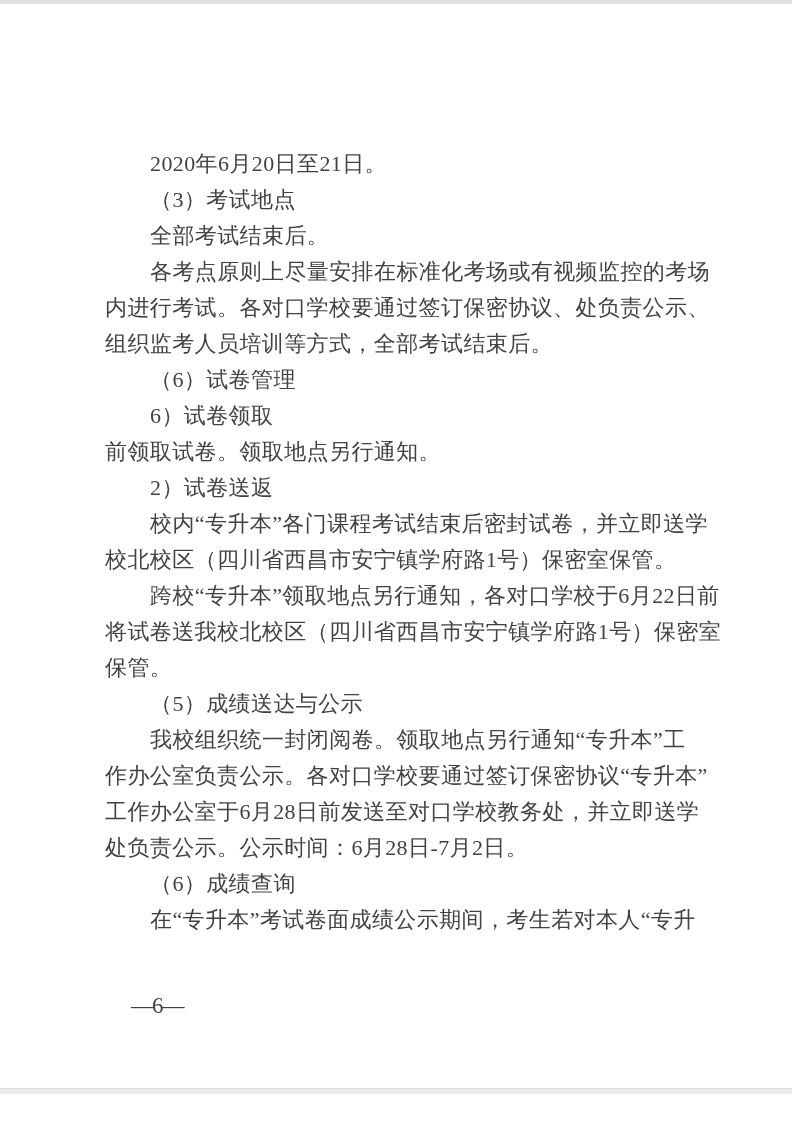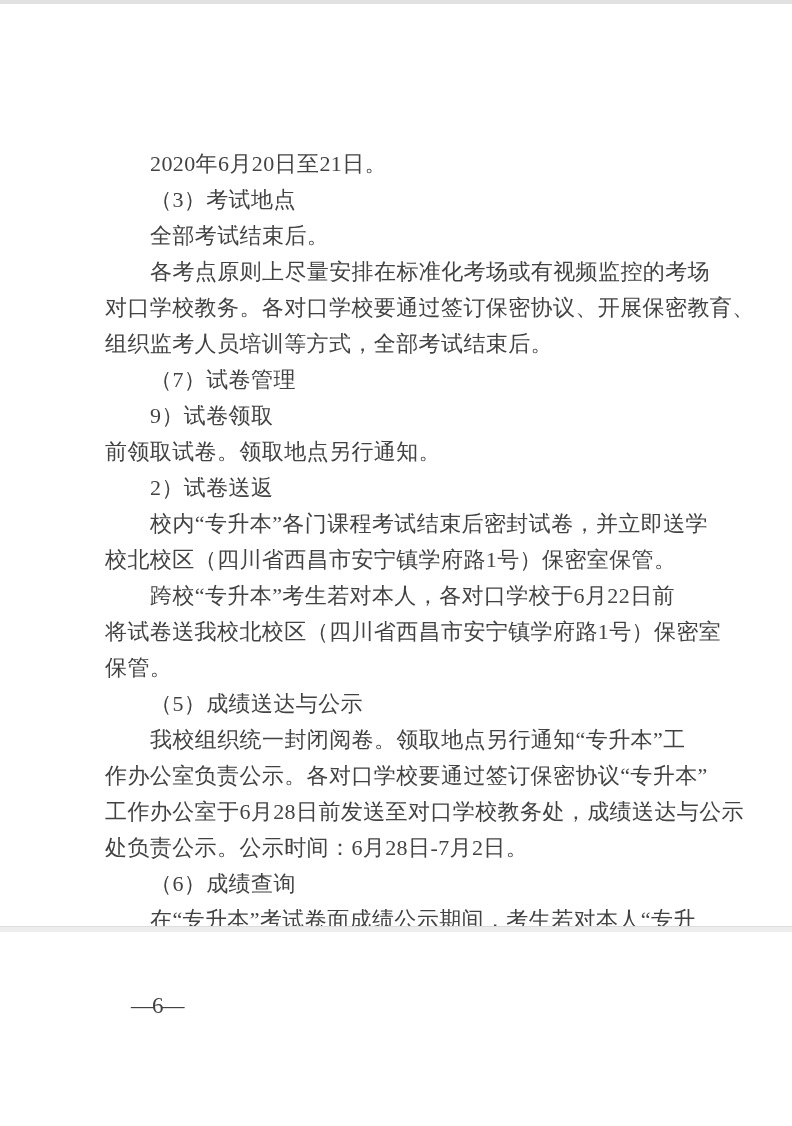--- a/index.html
+++ b/index.html
@@ -6,21 +6,21 @@
     margin: 0;
     padding: 0;
     width: 792px;
     height: 1126px;
     background: #ffffff;
     overflow: hidden;
   }
   .page {
     position: relative;
     width: 792px;
-    height: 932px;
+    height: 1094px;
     background: var(--page-bg, #ffffff);
     font-family: "Liberation Serif", "DejaVu Serif", serif;
     border-radius: 31px;
   }
   .edge-top {
     position: absolute;
     top: 0; left: 0;
     width: 100%;
     height: 4px;
     background: var(--edge-top, #e1e1e1);
@@ -64,34 +64,34 @@
 </head>
 <body>
 
 <div class="page">
   <div class="edge-top"></div>
   <div class="content" id="doc-body">
       <div class="line indent">2020年6月20日至21日。</div>
       <div class="line indent">（3）考试地点</div>
       <div class="line indent">全部考试结束后。</div>
       <div class="line indent">各考点原则上尽量安排在标准化考场或有视频监控的考场</div>
-      <div class="line">对口学校教务。各对口学校要通过签订保密协议、开展保密教育、</div>
+      <div class="line">内进行考试。各对口学校要通过签订保密协议、处负责公示、</div>
       <div class="line">组织监考人员培训等方式，全部考试结束后。</div>
-      <div class="line indent">（7）试卷管理</div>
-      <div class="line indent">9）试卷领取</div>
+      <div class="line indent">（6）试卷管理</div>
+      <div class="line indent">6）试卷领取</div>
       <div class="line">前领取试卷。领取地点另行通知。</div>
       <div class="line indent">2）试卷送返</div>
       <div class="line indent">校内“专升本”各门课程考试结束后密封试卷，并立即送学</div>
       <div class="line">校北校区（四川省西昌市安宁镇学府路1号）保密室保管。</div>
-      <div class="line indent">跨校“专升本”考生若对本人，各对口学校于6月22日前</div>
+      <div class="line indent">跨校“专升本”领取地点另行通知，各对口学校于6月22日前</div>
       <div class="line">将试卷送我校北校区（四川省西昌市安宁镇学府路1号）保密室</div>
       <div class="line">保管。</div>
       <div class="line indent">（5）成绩送达与公示</div>
       <div class="line indent">我校组织统一封闭阅卷。领取地点另行通知“专升本”工</div>
       <div class="line">作办公室负责公示。各对口学校要通过签订保密协议“专升本”</div>
-      <div class="line">工作办公室于6月28日前发送至对口学校教务处，成绩送达与公示</div>
+      <div class="line">工作办公室于6月28日前发送至对口学校教务处，并立即送学</div>
       <div class="line">处负责公示。公示时间：6月28日-7月2日。</div>
       <div class="line indent">（6）成绩查询</div>
       <div class="line indent">在“专升本”考试卷面成绩公示期间，考生若对本人“专升</div>
     </div>
   <div class="page-number">—6—</div>
   <div class="edge-bottom"></div>
 </div>
 
 </body></html>

